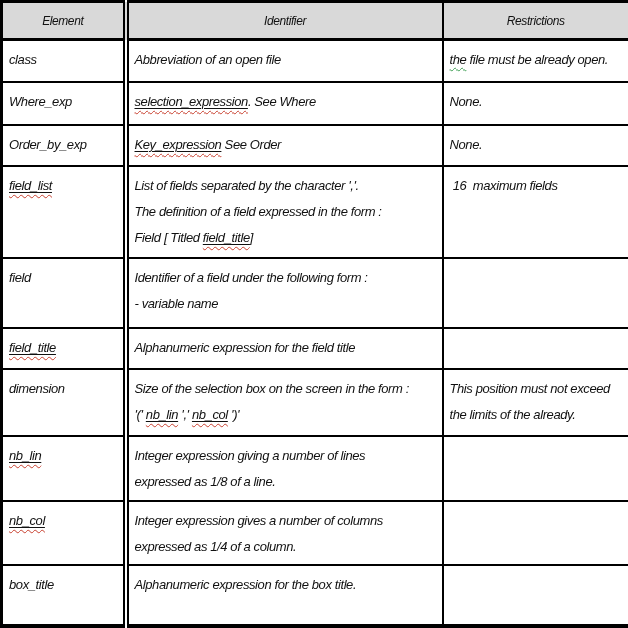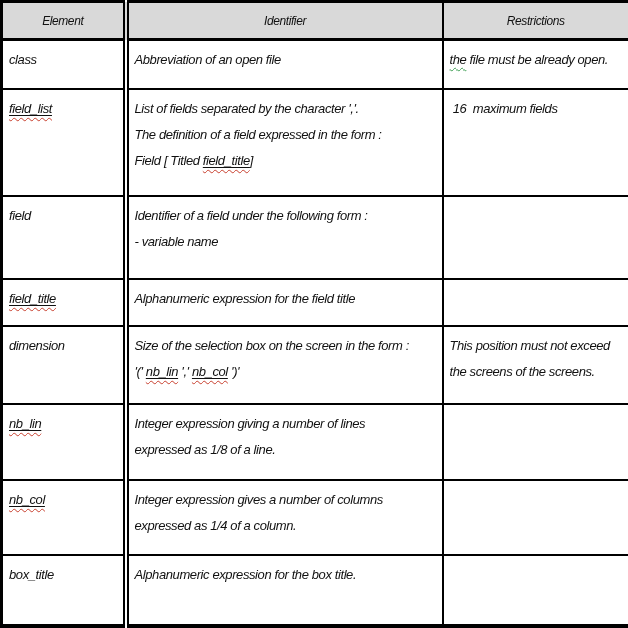--- a/index.html
+++ b/index.html
@@ -89,20 +89,42 @@
       <td class="c-el">
           <div class="line">class</div>
         </td>
       <td>
           <div class="line">Abbreviation of an open file</div>
         </td>
       <td>
           <div class="line"><span class="sq-green">the</span> file must be already open.</div>
         </td>
     </tr>
+    <tr style="height:40px">
+      <td class="c-el">
+          <div class="line">Where_exp</div>
+        </td>
+      <td>
+          <div class="line"><span class="u"><span class="sq-red">selection_expression</span></span>. See Where</div>
+        </td>
+      <td>
+          <div class="line">None.</div>
+        </td>
+    </tr>
+    <tr style="height:39px">
+      <td class="c-el">
+          <div class="line">Order_by_exp</div>
+        </td>
+      <td>
+          <div class="line"><span class="u"><span class="sq-red">Key_expression</span></span> See Order</div>
+        </td>
+      <td>
+          <div class="line">None.</div>
+        </td>
+    </tr>
     <tr style="height:81px">
       <td class="c-el">
           <div class="line"><span class="u"><span class="sq-red">field_list</span></span></div>
         </td>
       <td>
           <div class="line">List of fields separated by the character ','.</div>
           <div class="line">The definition of a field expressed in the form :</div>
           <div class="line">Field [ Titled <span class="u"><span class="sq-red">field_title</span></span>]</div>
         </td>
       <td>
@@ -131,21 +153,21 @@
     <tr style="height:63px">
       <td class="c-el">
           <div class="line">dimension</div>
         </td>
       <td>
           <div class="line">Size of the selection box on the screen in the form :</div>
           <div class="line">'(' <span class="u"><span class="sq-red">nb_lin</span></span> ',' <span class="u"><span class="sq-red">nb_col</span></span> ')'</div>
         </td>
       <td>
           <div class="line">This position must not exceed</div>
-          <div class="line">the screens of the screens.</div>
+          <div class="line">the limits of the already.</div>
         </td>
     </tr>
     <tr style="height:61px">
       <td class="c-el">
           <div class="line"><span class="u"><span class="sq-red">nb_lin</span></span></div>
         </td>
       <td>
           <div class="line">Integer expression giving a number of lines</div>
           <div class="line">expressed as 1/8 of a line.</div>
         </td>

